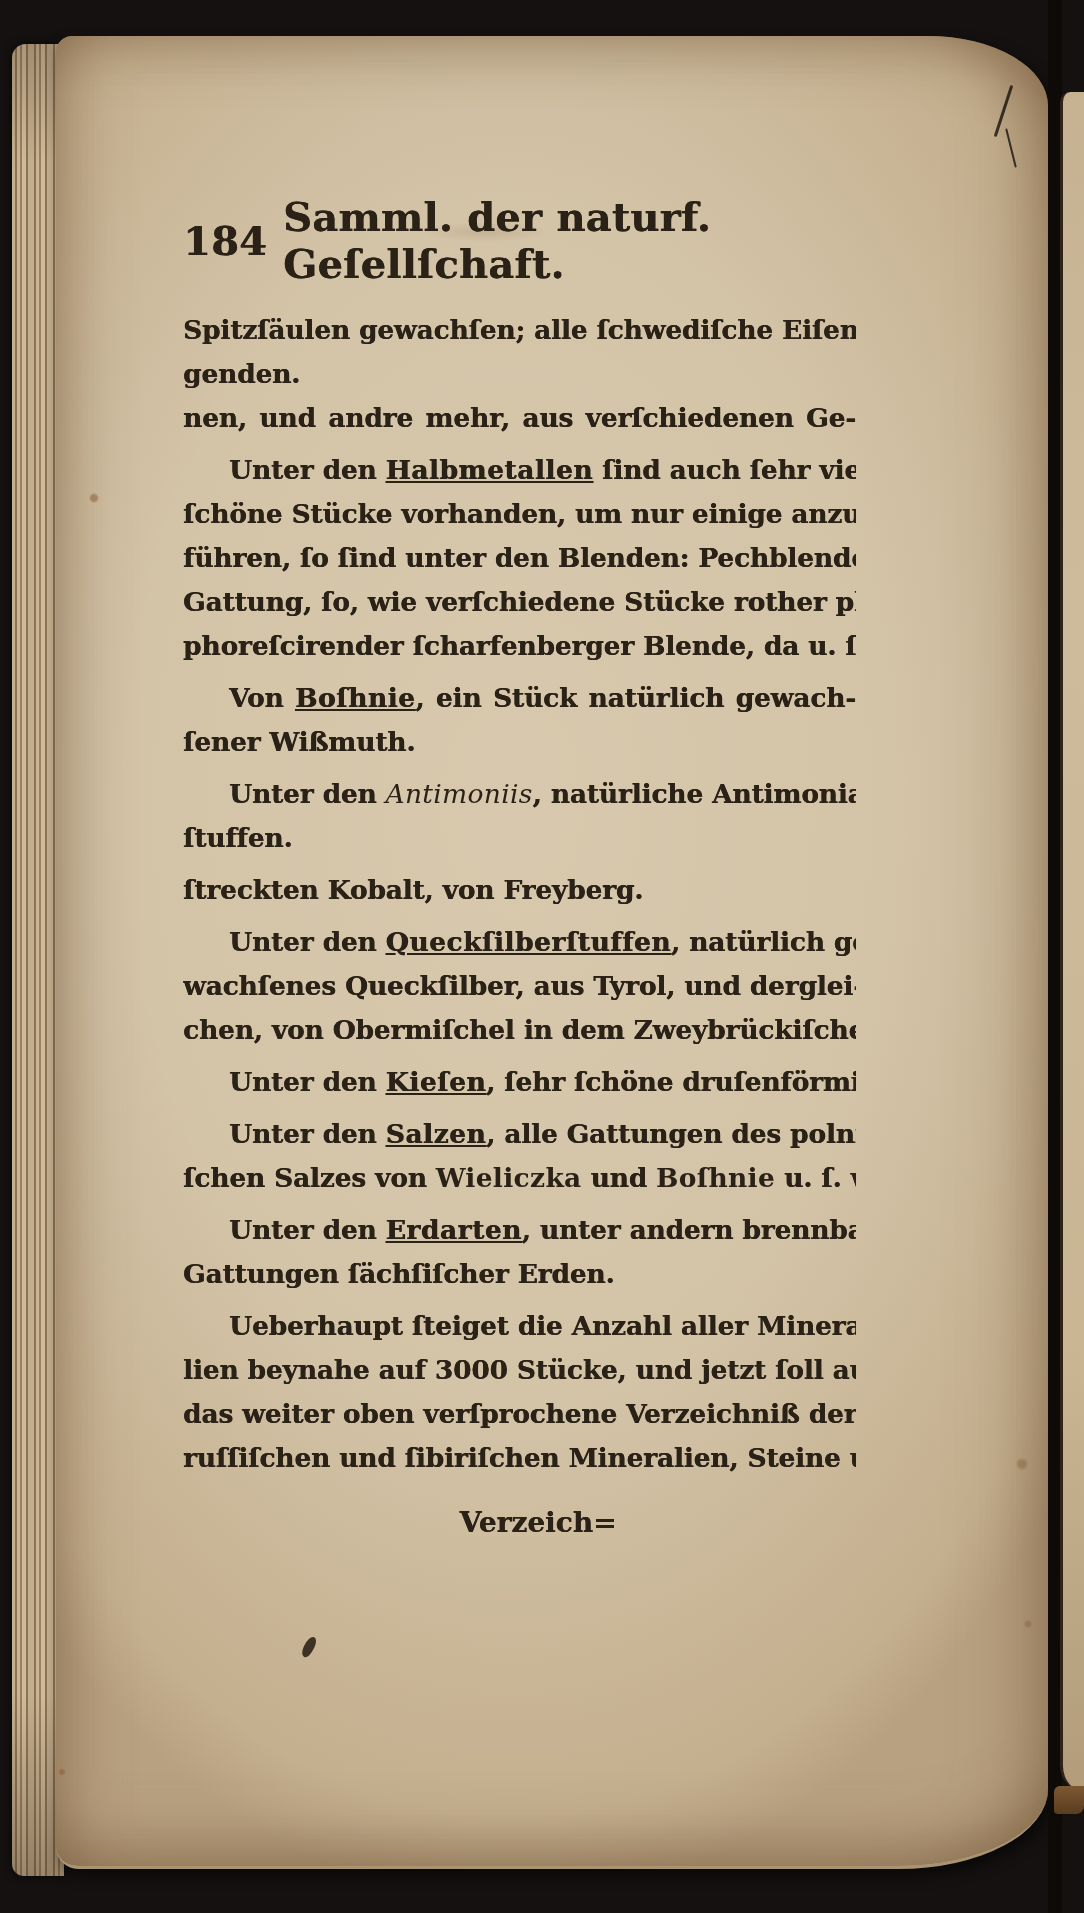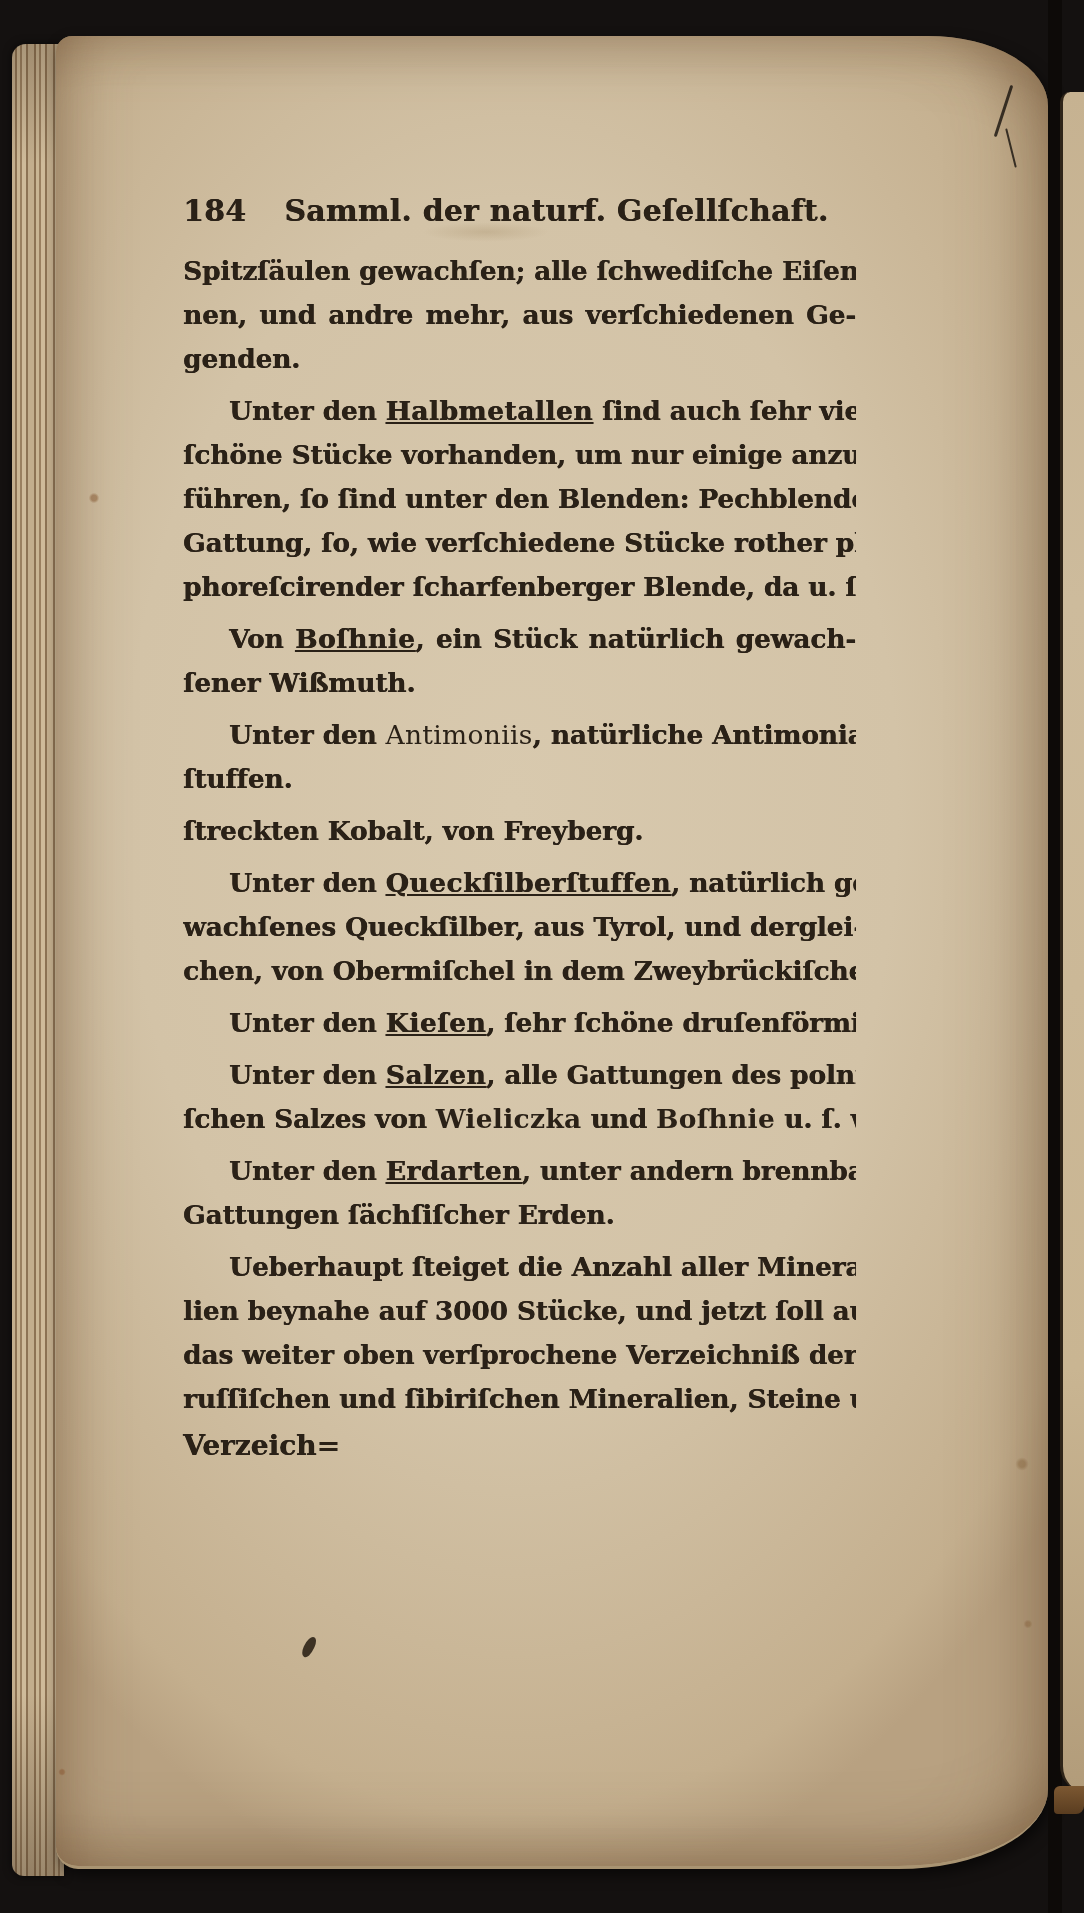--- a/index.html
+++ b/index.html
@@ -27,34 +27,34 @@
     border-bottom:3px solid #a99472;
     box-shadow:
       inset 46px 0 70px -40px rgba(110,80,50,.45),
       inset -55px 0 80px -45px rgba(110,80,50,.5),
       inset 0 42px 60px -34px rgba(110,80,50,.4),
       inset 0 -46px 70px -36px rgba(110,80,50,.5),
       4px 6px 14px rgba(0,0,0,.55);}
   .page-inner{position:relative;width:100%;height:100%;
     padding:157px 192px 0 127px;box-sizing:border-box;color:#2a2117;}
   
-  .header{display:flex;align-items:flex-start;gap:38px;font-size:30px;font-weight:bold;
+  .header{display:flex;align-items:center;gap:16px;font-size:40px;font-weight:bold;
     margin-bottom:21px;letter-spacing:.2px;text-shadow:.4px 0 0 currentColor;}
   
   .text-block{width:673px;}
   .para{margin:0 0 8px 0;}
   .line{height:44px;line-height:44px;font-size:26.5px;font-weight:bold;letter-spacing:-.2px;
     text-align:justify;text-align-last:justify;white-space:nowrap;overflow:hidden;
     text-shadow:.35px 0 0 currentColor;}
   .line.nojust{text-align-last:left;}
   .line.indent{text-indent:46px;}
   .seg.em{letter-spacing:.5px;text-shadow:.6px 0 0 currentColor;text-decoration:underline;}
   .seg.lat{font-weight:bold;text-shadow:none;letter-spacing:.3px;}
-  .seg.latit{font-weight:normal;text-shadow:none;letter-spacing:.3px;}
-  .catchword{width:710px;margin-top:8px;text-align:left;font-size:28px;font-weight:bold;
+  .seg.latit{font-weight:normal;font-style:italic;text-shadow:none;letter-spacing:.3px;}
+  .catchword{width:710px;margin-top:26px;text-align:center;font-size:28px;font-weight:bold;
     text-shadow:.4px 0 0 currentColor;}
   
   .smudge{position:absolute;left:248px;top:1600px;width:10px;height:22px;background:#241b11;
     border-radius:60% 40% 55% 45%;transform:rotate(24deg);opacity:.85;}
   
   .gap-right{position:absolute;left:1048px;top:0;width:14px;height:1913px;background:#0d0a08;}
   .sliver{position:absolute;left:1060px;top:92px;width:24px;height:1700px;
     background:linear-gradient(180deg,#c6b291,#cdbb9c 30%,#c9b592 75%,#b29c7a);
     border-left:3px solid #2e2418;border-radius:10px 0 0 26px;}
   .binding-patch{position:absolute;left:1054px;top:1786px;width:30px;height:28px;
@@ -71,22 +71,22 @@
 
   <div class="page">
     <div class="page-inner">
       <div class="header">
         <span class="pagenum">184</span>
         <span class="running-title">Samml. der naturf. Geſellſchaft.</span>
       </div>
       <div class="text-block">
           <div class="para">
             <div class="line"><span class="seg fr">Spitzſäulen gewachſen; alle ſchwediſche Eiſenmi-</span></div>
+            <div class="line nojust"><span class="seg fr">genden.</span></div>
             <div class="line"><span class="seg fr">nen, und andre mehr, aus verſchiedenen Ge-</span></div>
-            <div class="line nojust"><span class="seg fr">genden.</span></div>
           </div>
           <div class="para">
             <div class="line indent"><span class="seg fr">Unter den </span><span class="seg em">Halbmetallen</span><span class="seg fr"> ſind auch ſehr viele</span></div>
             <div class="line"><span class="seg fr">ſchöne Stücke vorhanden, um nur einige anzu-</span></div>
             <div class="line"><span class="seg fr">führen, ſo ſind unter den Blenden: Pechblende</span></div>
             <div class="line"><span class="seg fr">Gattung, ſo, wie verſchiedene Stücke rother phoſ-</span></div>
             <div class="line"><span class="seg fr">phoreſcirender ſcharfenberger Blende, da u. ſ. w.</span></div>
           </div>
           <div class="para">
             <div class="line indent"><span class="seg fr">Von </span><span class="seg em">Boſhnie</span><span class="seg fr">, ein Stück natürlich gewach-</span></div>

